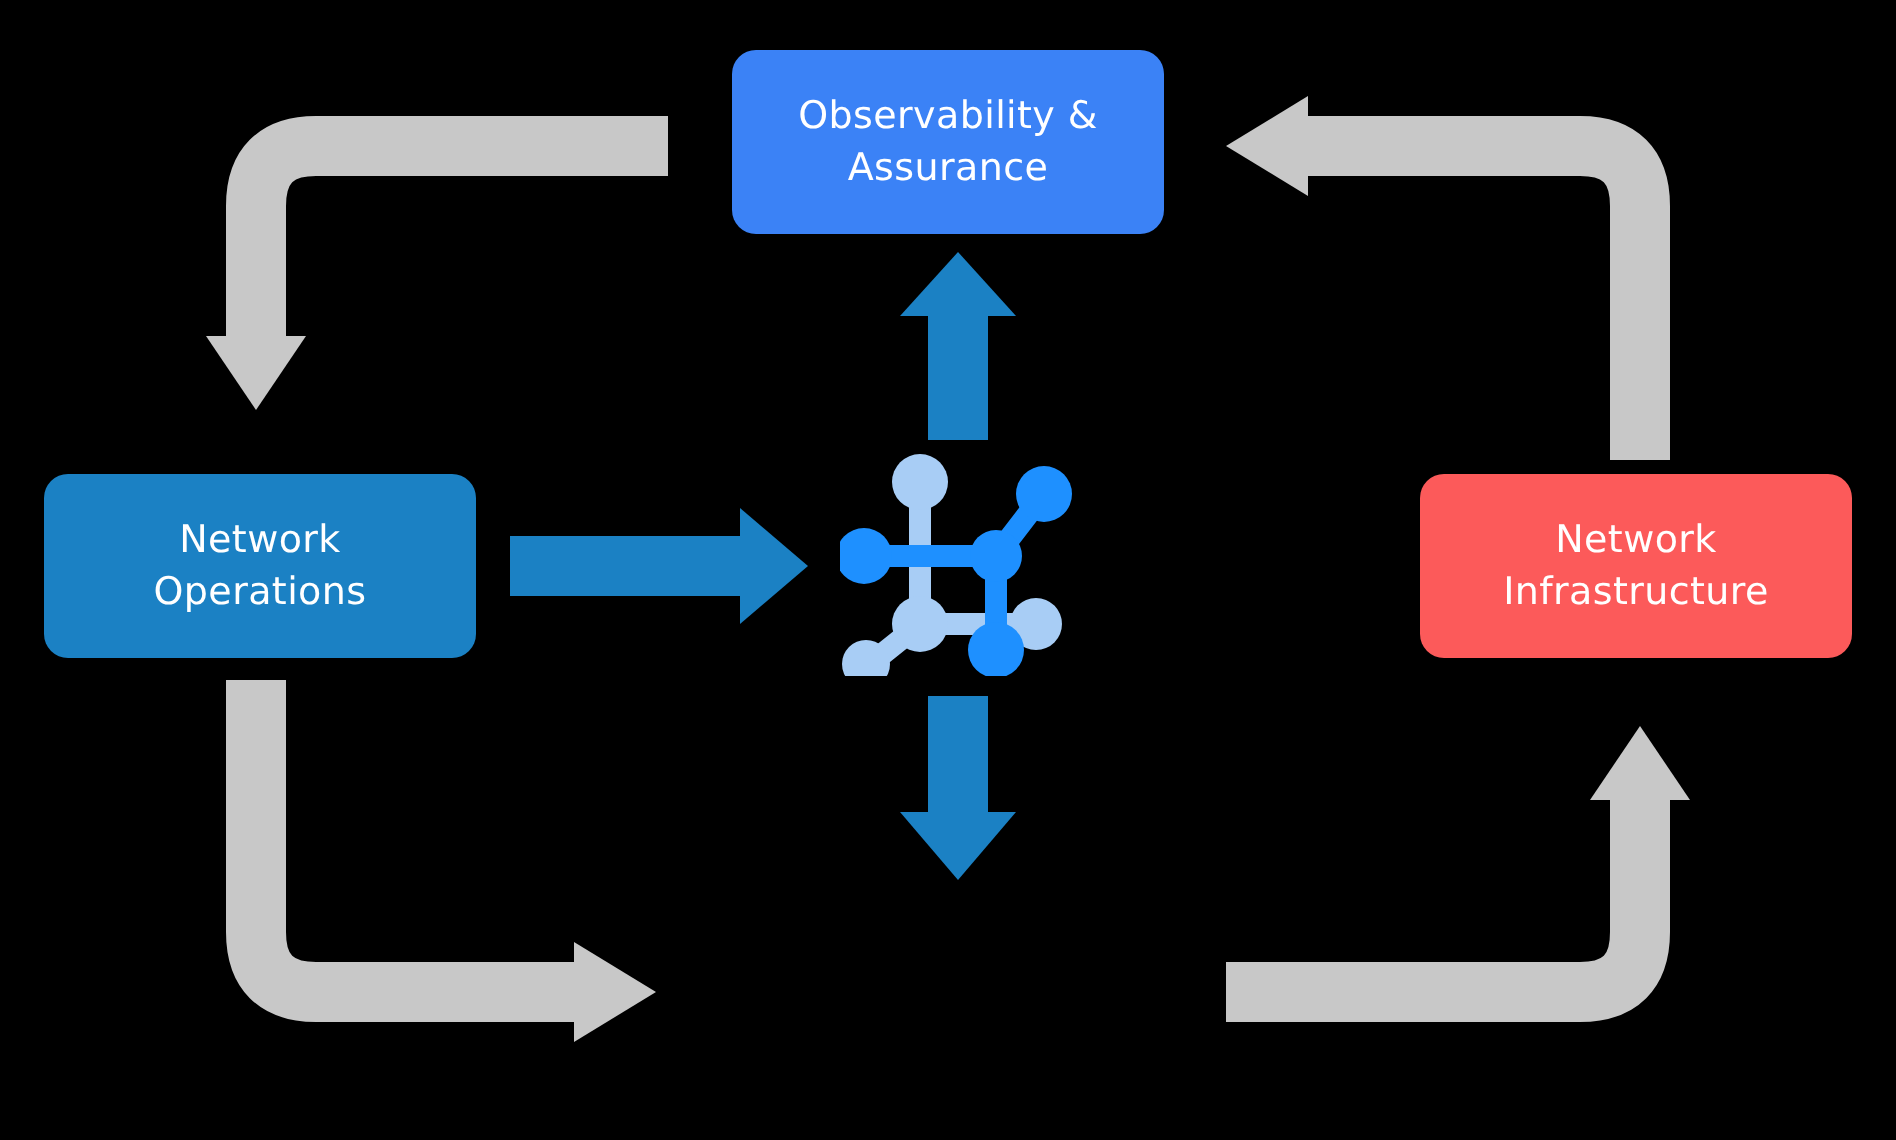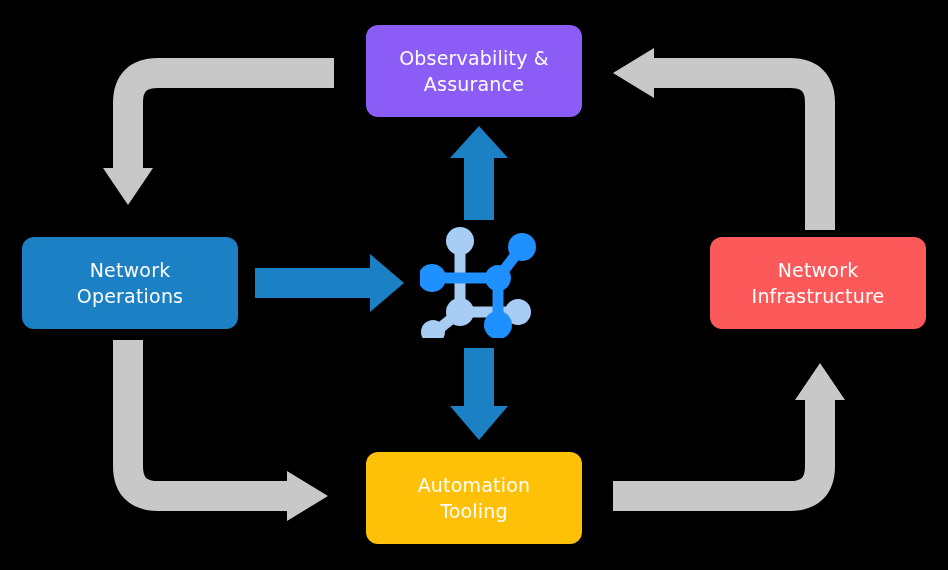--- a/index.html
+++ b/index.html
@@ -148,33 +148,29 @@
     </g>
 
     <g fill="#1e90ff">
       <circle cx="12" cy="58" r="14"></circle>
       <circle cx="78" cy="58" r="13"></circle>
       <circle cx="102" cy="27" r="14"></circle>
       <circle cx="78" cy="105" r="14"></circle>
     </g>
   </svg>
 
-  <div class="node-box" id="node-observability" style="background:#8b5cf6">
+  <div class="node-box" id="node-observability" style="background:#3b82f6">
     <span class="node-label">Observability &amp;
 Assurance</span>
   </div>
 
   <div class="node-box" id="node-operations" style="background:#1b81c4">
     <span class="node-label">Network
 Operations</span>
   </div>
 
   <div class="node-box" id="node-infrastructure" style="background:#fc5a5a">
     <span class="node-label">Network
 Infrastructure</span>
   </div>
 
-  <div class="node-box" id="node-automation" style="background:#ffc107">
-    <span class="node-label">Automation
-Tooling</span>
-  </div>
 
 </div>
 
 </body></html>

